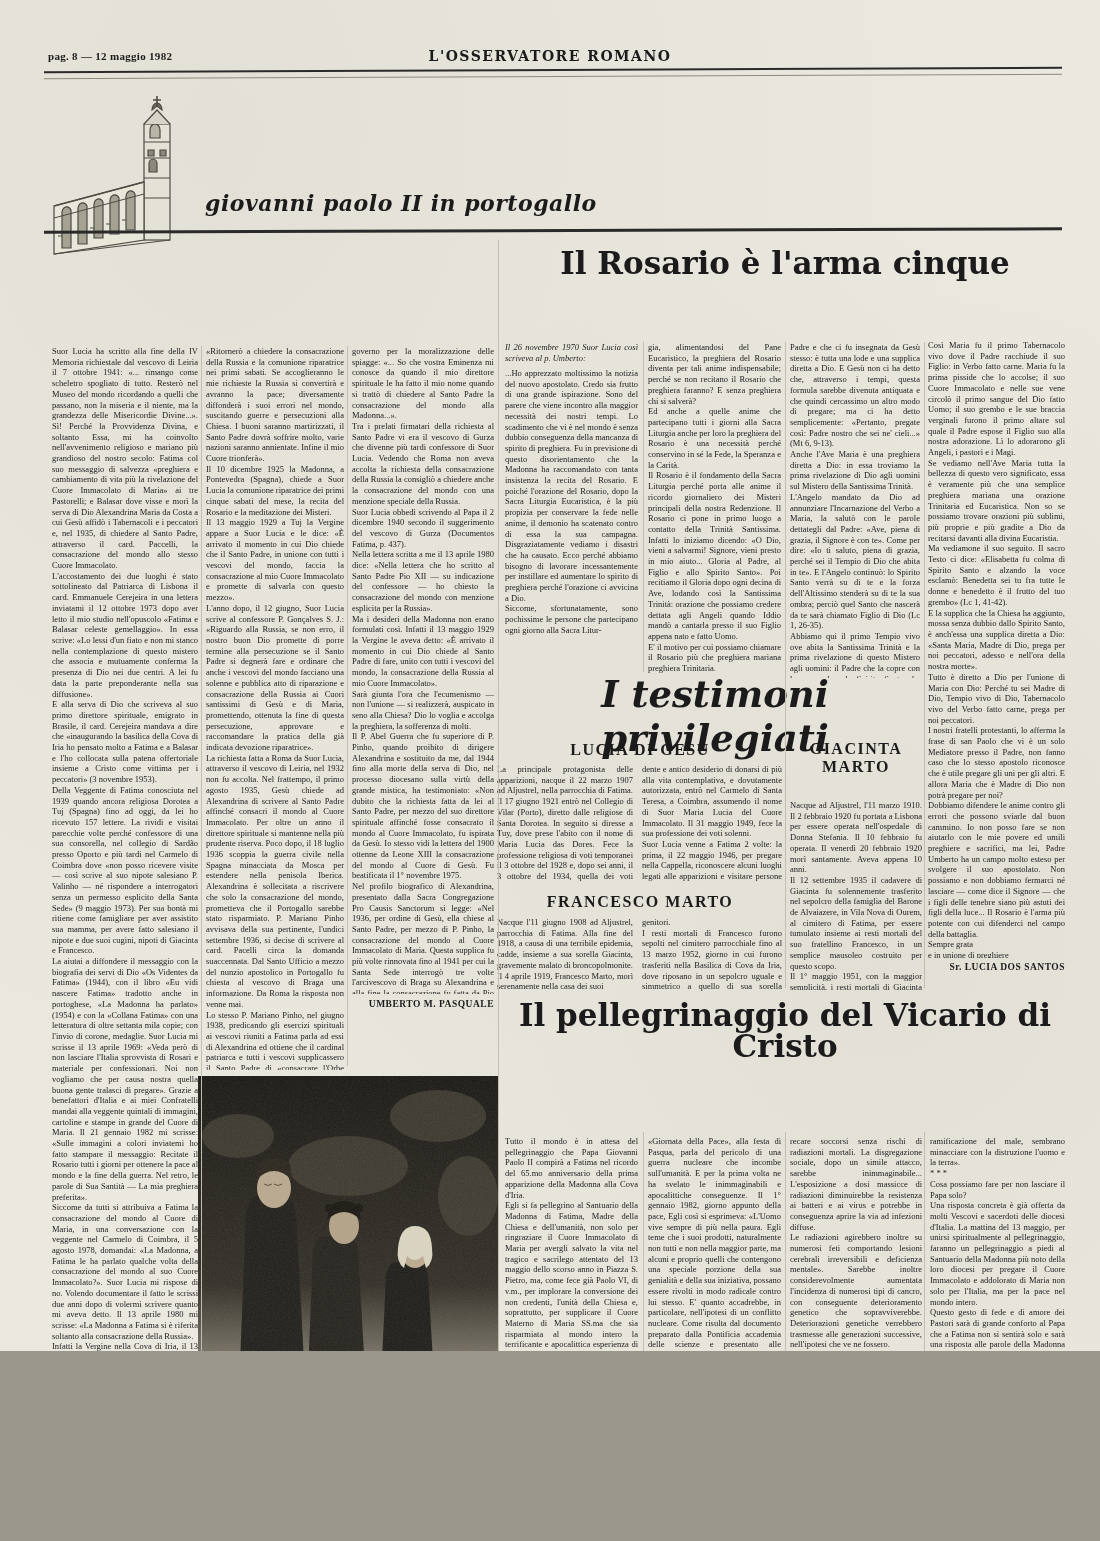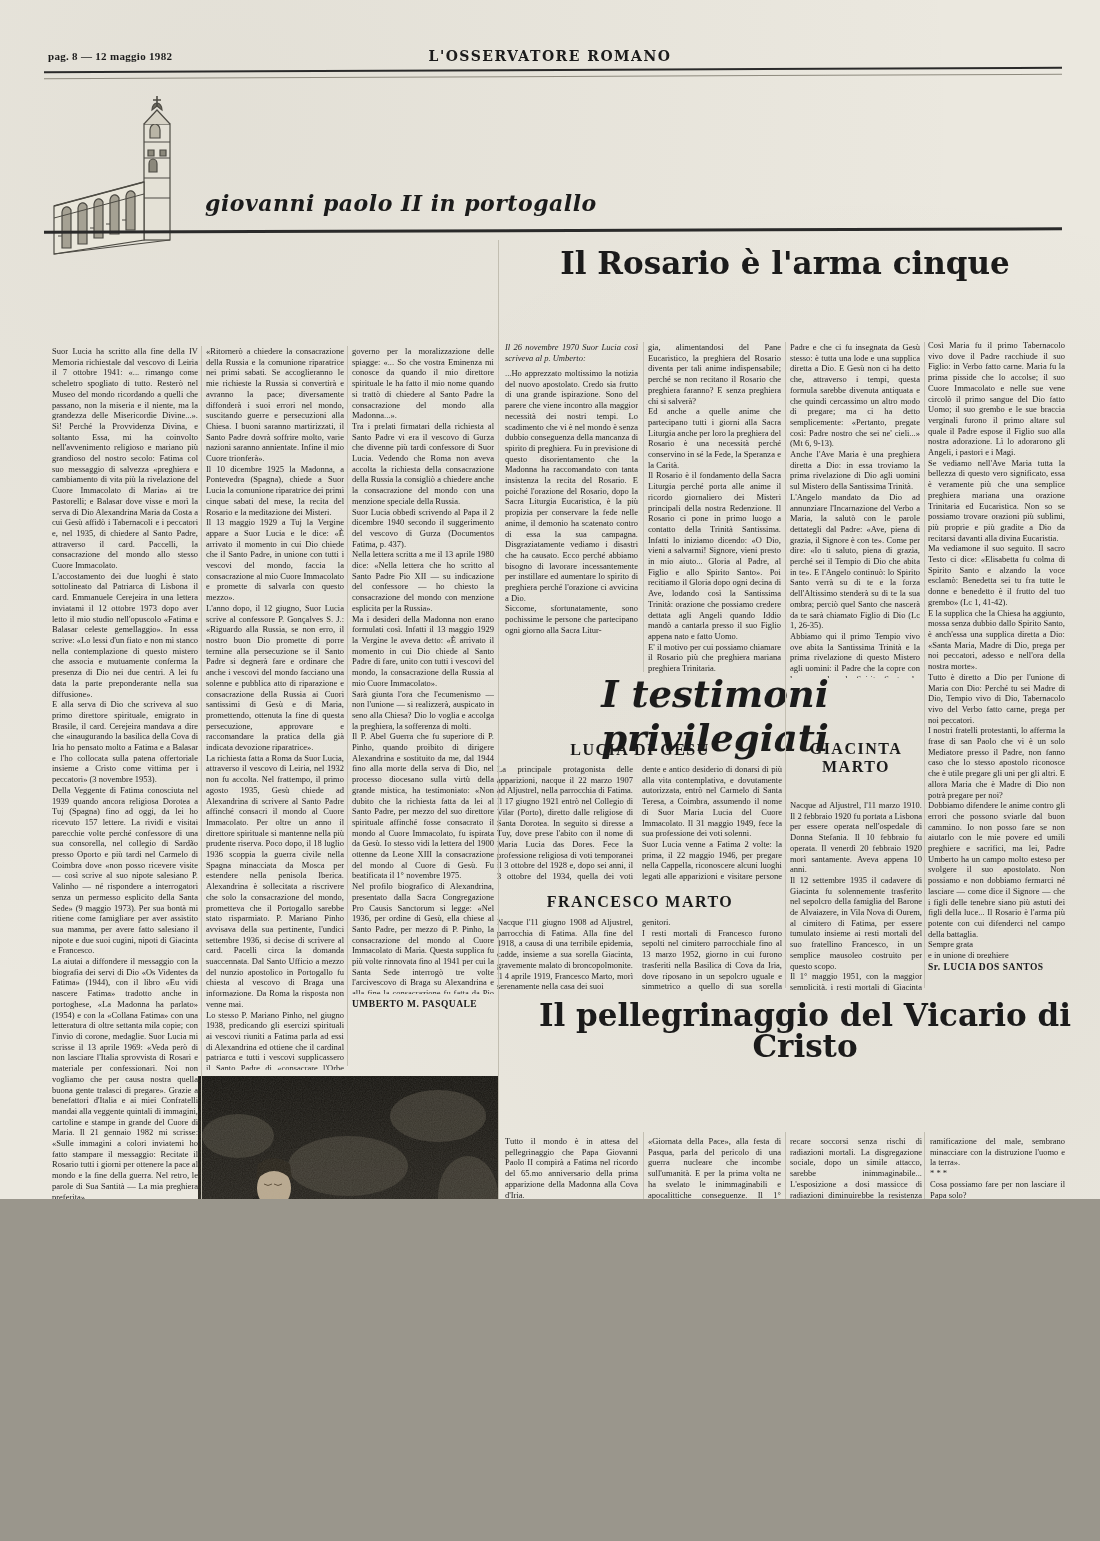--- a/index.html
+++ b/index.html
@@ -1,36 +1,36 @@
 <!DOCTYPE html>
 <html><head>
 <meta charset="utf-8">
 <style>
   html,body{margin:0;padding:0;background:#9a968c;}
-  .page{position:relative;width:1100px;height:1199px;margin:0 auto;
+  .page{position:relative;width:1100px;height:1351px;margin:0 auto;
     background:
       radial-gradient(ellipse at 20% 10%, rgba(120,115,100,0.07), transparent 60%),
       radial-gradient(ellipse at 80% 70%, rgba(120,115,100,0.08), transparent 55%),
       #ebe8df;
     font-family:"Liberation Serif", serif; color:#1b1b1b; overflow:hidden;}
   .abs{position:absolute;}
   .hdr-left{font-size:11px;font-weight:bold;letter-spacing:.3px;}
   .masthead{width:1100px;text-align:center;font-size:14px;font-weight:bold;letter-spacing:1.5px;font-family:"DejaVu Serif",serif;}
   .rule{background:#2a2a2a;}
   .rule-light{background:#8d897d;}
   .vrule{background:#c2beb1;width:1px;}
   .kicker{font-family:"DejaVu Serif",serif;font-style:italic;font-weight:bold;font-size:22px;letter-spacing:.5px;}
   .hl-left{width:456px;text-align:center;font-family:"Liberation Serif",serif;font-weight:bold;font-size:34px;letter-spacing:-0.5px;line-height:1;}
   .hl-right{width:560px;text-align:center;font-family:"DejaVu Serif",serif;font-weight:bold;font-size:31px;line-height:1;}
-  .hl-bottom{width:570px;text-align:center;font-family:"DejaVu Serif",serif;font-weight:bold;font-size:31px;line-height:1;padding-left:20px;}
+  .hl-bottom{width:570px;text-align:center;font-family:"DejaVu Serif",serif;font-weight:bold;font-size:31px;line-height:1;}
   .testimoni-hl{width:430px;text-align:center;font-family:"DejaVu Serif",serif;font-style:italic;font-weight:bold;font-size:37px;}
   .subhead{text-align:center;font-family:"Liberation Serif",serif;font-weight:bold;font-size:16px;letter-spacing:1.5px;line-height:1.15;}
   .col{font-size:8.5px;line-height:1.26;text-align:justify;white-space:pre-line;overflow:hidden;color:#222;}
   .col-intro{font-size:8.5px;line-height:1.26;font-style:italic;text-align:justify;color:#222;font-family:Liberation Serif, serif;}
-  .byline{font-size:9.5px;font-weight:bold;letter-spacing:.5px;}
+  .byline{font-size:9.5px;font-weight:bold;letter-spacing:.5px;text-align:right;}
   .caption{font-family:"Liberation Sans",sans-serif;font-weight:bold;font-size:9px;text-align:center;letter-spacing:.3px;color:#2e2e2e;}
   .photo-frame{background:#14120f;}
 </style>
 </head>
 <body>
 
 <div class="page">
 
   <div class="abs hdr-left" style="left:48px;top:50px;">pag. 8 — 12 maggio 1982</div>
   <div class="abs masthead" style="left:0;top:48px;">L'OSSERVATORE ROMANO</div>

